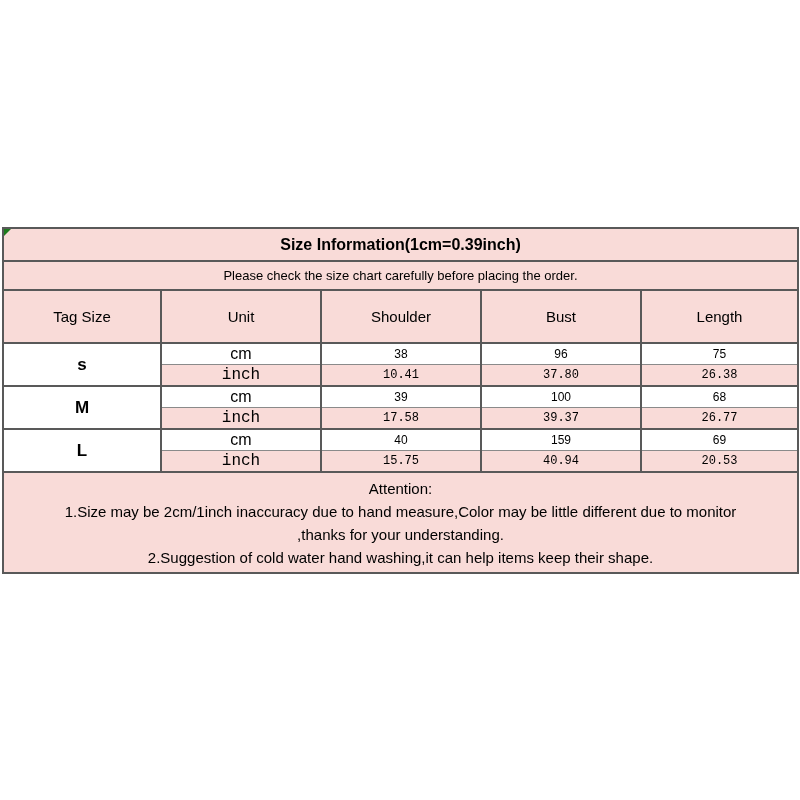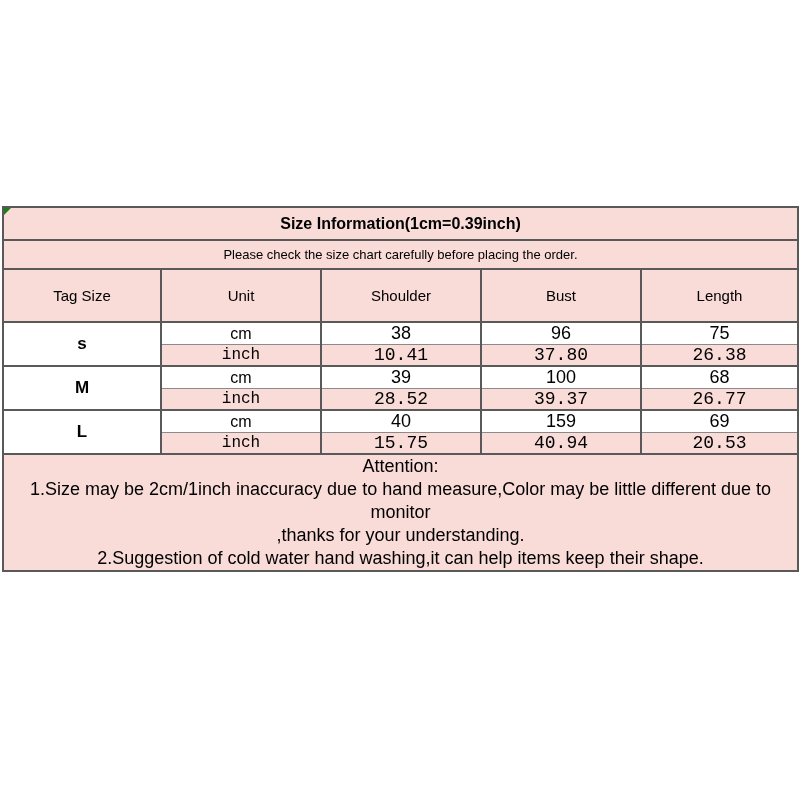--- a/index.html
+++ b/index.html
@@ -7,21 +7,21 @@
     padding: 0;
     background: #ffffff;
     width: 800px;
     height: 800px;
     font-family: "Liberation Sans", sans-serif;
     color: #000000;
     position: relative;
   }
   .chart-wrap {
     position: absolute;
-    top: 206px;
+    top: 227px;
     left: 2px;
     width: 795px;
   }
   .corner-marker {
     position: absolute;
     top: 2px;
     left: 2px;
     width: 0;
     height: 0;
     border-top: 7px solid #1e7b1e;
@@ -58,30 +58,30 @@
   }
   td.tag-cell {
     font-weight: bold;
     font-size: 17px;
   }
   td.unit-cell {
     font-size: 16px;
     margin-left: 44px;
   }
   td.value-cell {
-    font-size: 18px;
+    font-size: 12px;
   }
   tr.data-row td { height: 20px; }
   tr.cm-row td.thin-bottom  { border-bottom: 1px solid #8a8a8a; }
   tr.inch-row td.thin-top   { border-top: 1px solid #8a8a8a; font-family: Liberation Mono, monospace; }
   td.attention-cell {
     height: 99px;
     text-align: left;
     vertical-align: top;
-    font-size: 18px;
+    font-size: 15px;
     line-height: 23px;
     padding: 4px 5px;
   }
 </style>
 </head>
 <body>
 
 <div class="chart-wrap">
   <div class="corner-marker"></div>
 
@@ -129,21 +129,21 @@
     <tr class="data-row cm-row">
       <td rowspan="2" class="white tag-cell">M</td>
       <td class="white unit-cell thin-bottom">cm</td>
       <td class="white value-cell thin-bottom">39</td>
       <td class="white value-cell thin-bottom">100</td>
       <td class="white value-cell thin-bottom">68</td>
     </tr>
 
     <tr class="data-row inch-row">
       <td class="pink unit-cell thin-top">inch</td>
-      <td class="pink value-cell thin-top">28.52</td>
+      <td class="pink value-cell thin-top">17.58</td>
       <td class="pink value-cell thin-top">39.37</td>
       <td class="pink value-cell thin-top">26.77</td>
     </tr>
 
     <tr class="data-row cm-row">
       <td rowspan="2" class="white tag-cell">L</td>
       <td class="white unit-cell thin-bottom">cm</td>
       <td class="white value-cell thin-bottom">40</td>
       <td class="white value-cell thin-bottom">159</td>
       <td class="white value-cell thin-bottom">69</td>

